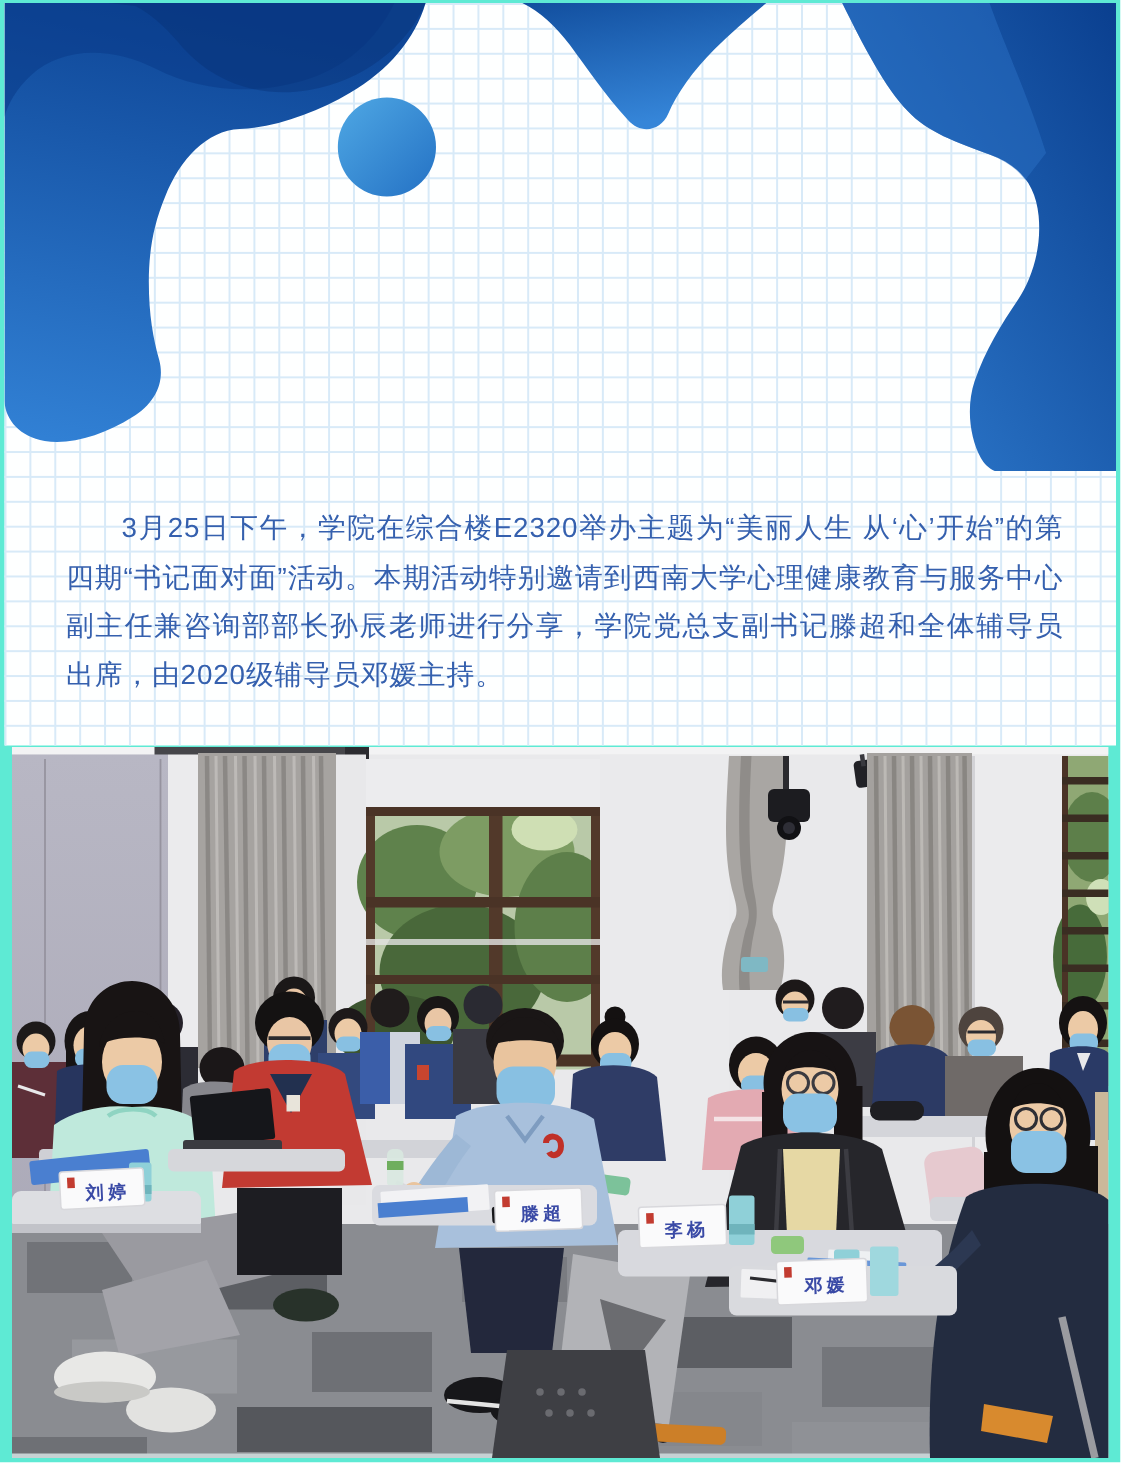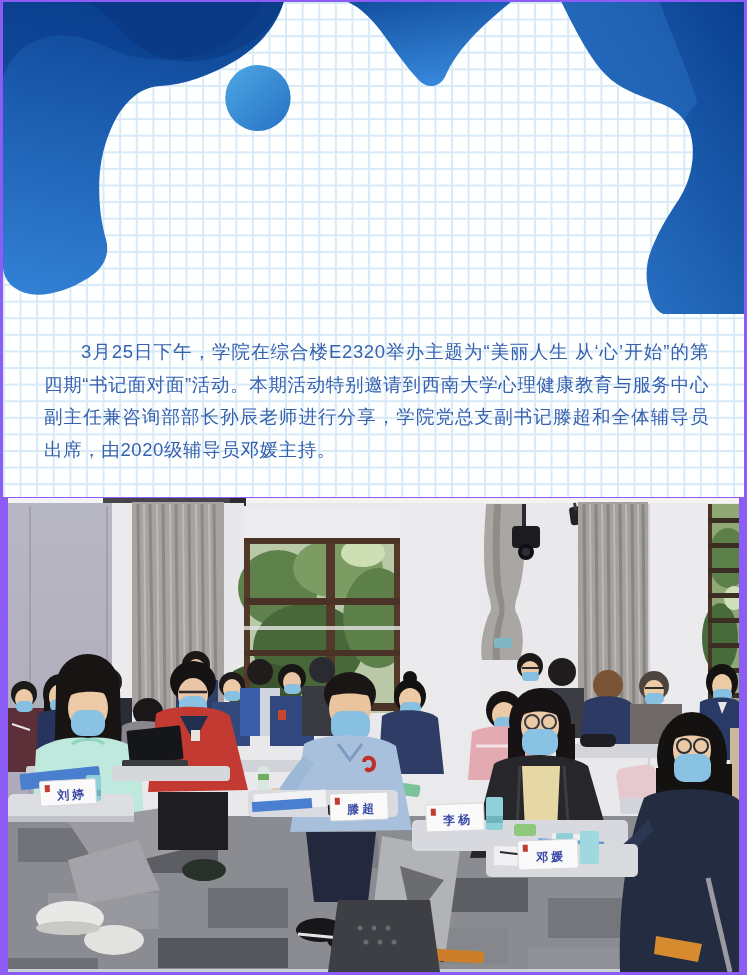--- a/index.html
+++ b/index.html
@@ -1,16 +1,16 @@
 <!DOCTYPE html>
 <html><head>
 <meta charset="utf-8">
 <style>
   html,body{margin:0;padding:0;background:#ffffff;}
-  .page{position:relative;width:747px;height:975px;background:#8b5cf6;overflow:hidden;
+  .page{position:relative;width:747px;height:975px;background:#5eead4;overflow:hidden;
         font-family:"Liberation Sans", sans-serif;}
   .grid-section{position:absolute;top:2px;left:3px;right:3px;height:495px;
     background-color:#feffff;
     background-image:linear-gradient(#d8eaf8 1.6px, transparent 1.6px),
                      linear-gradient(90deg,#d8eaf8 1.6px, transparent 1.6px);
     background-size:16.6px 16.6px;}
   .blob-svg{position:absolute;top:0;left:0;width:100%;height:312px;display:block;}
   .article-paragraph{position:absolute;top:334px;left:41px;width:665px;margin:0;
     font-size:18.5px;line-height:32.5px;letter-spacing:0.6px;color:#3560ae;
     text-align:justify;text-indent:2em;font-family:"Liberation Sans", sans-serif;}

